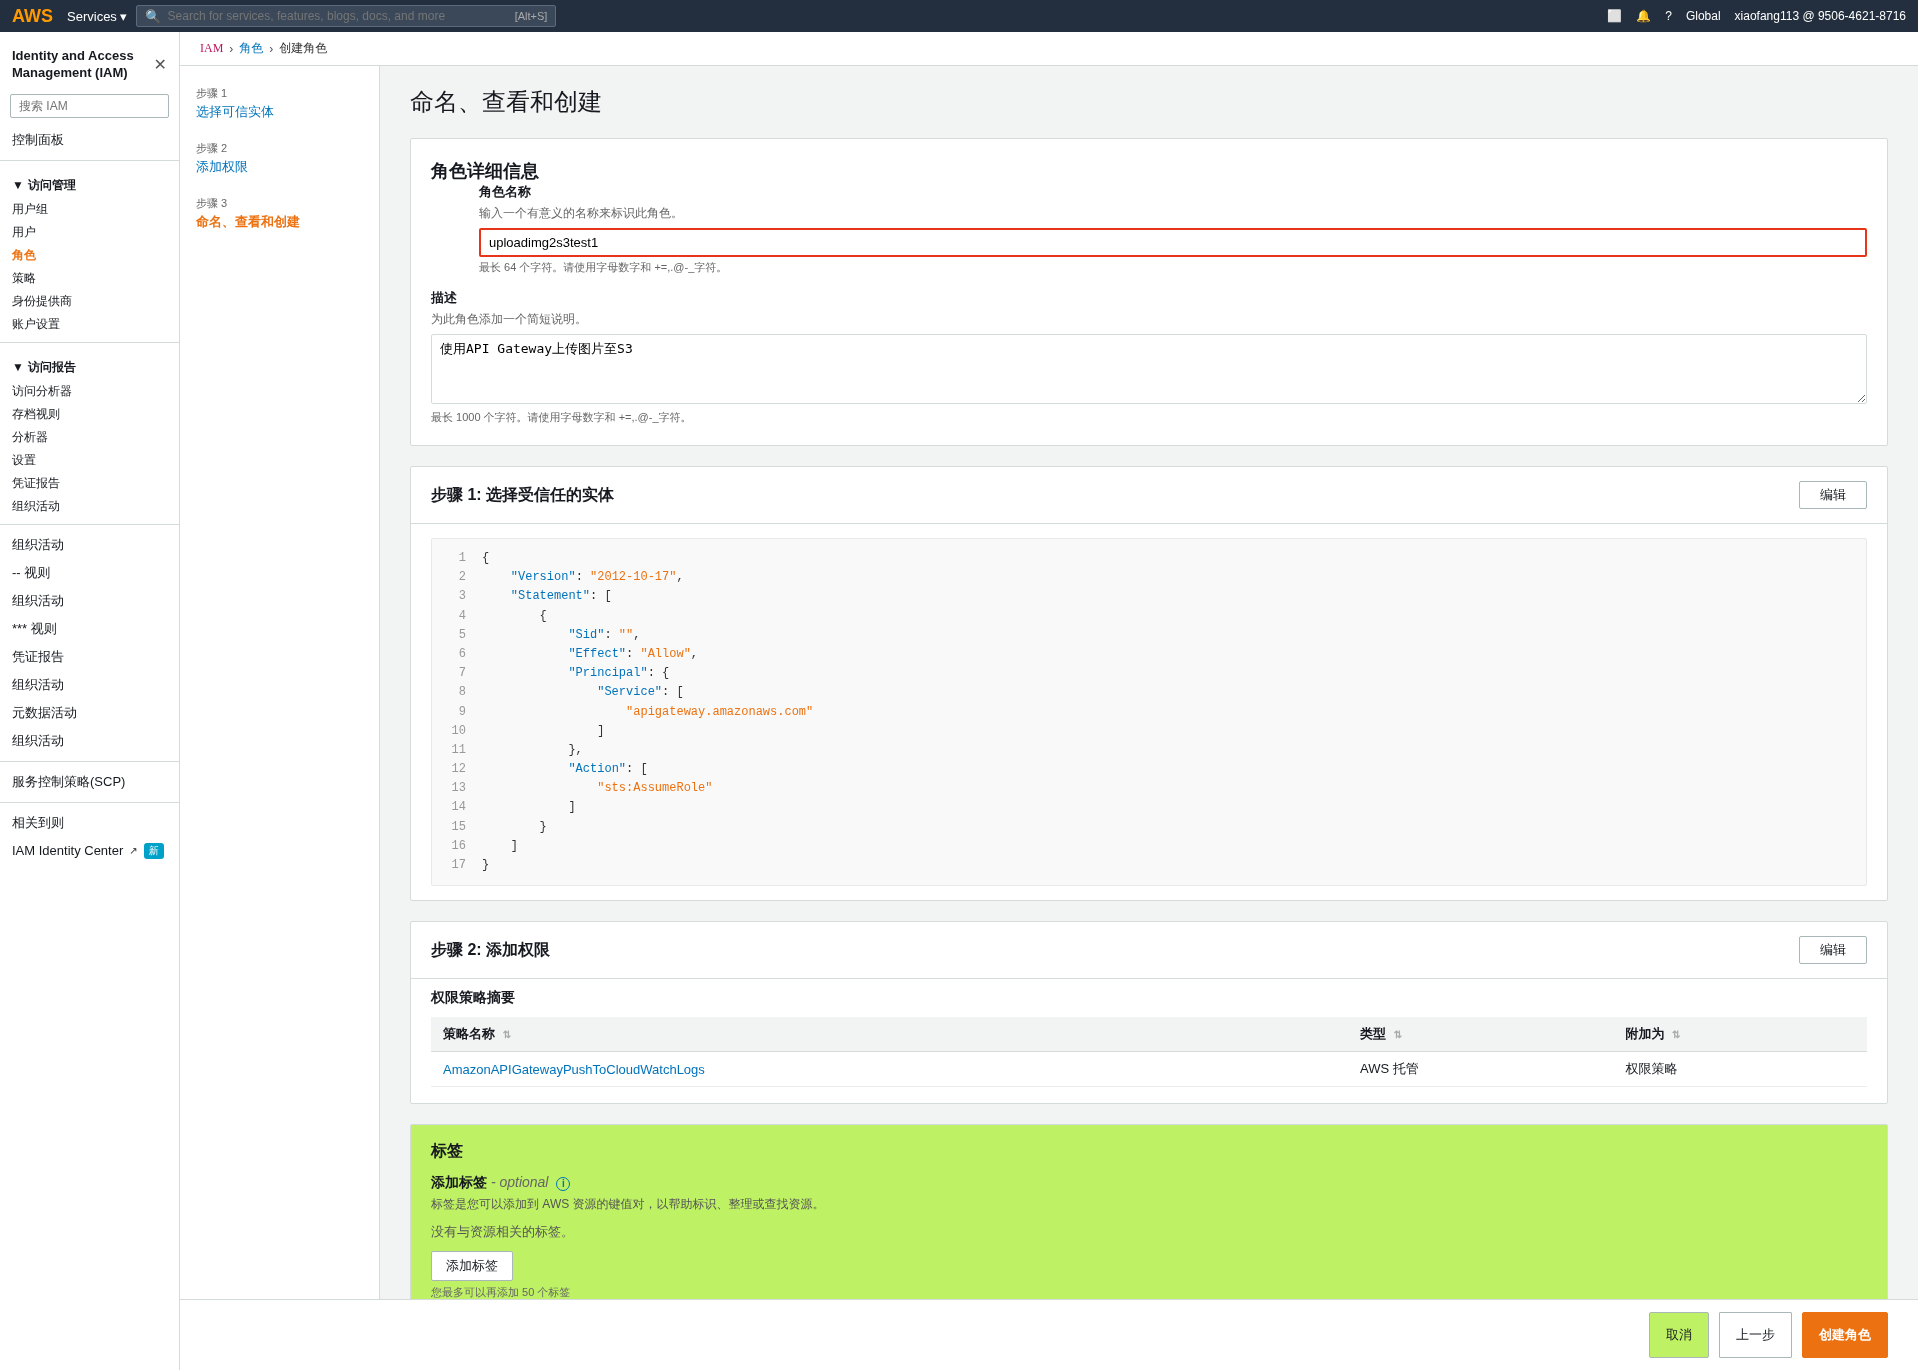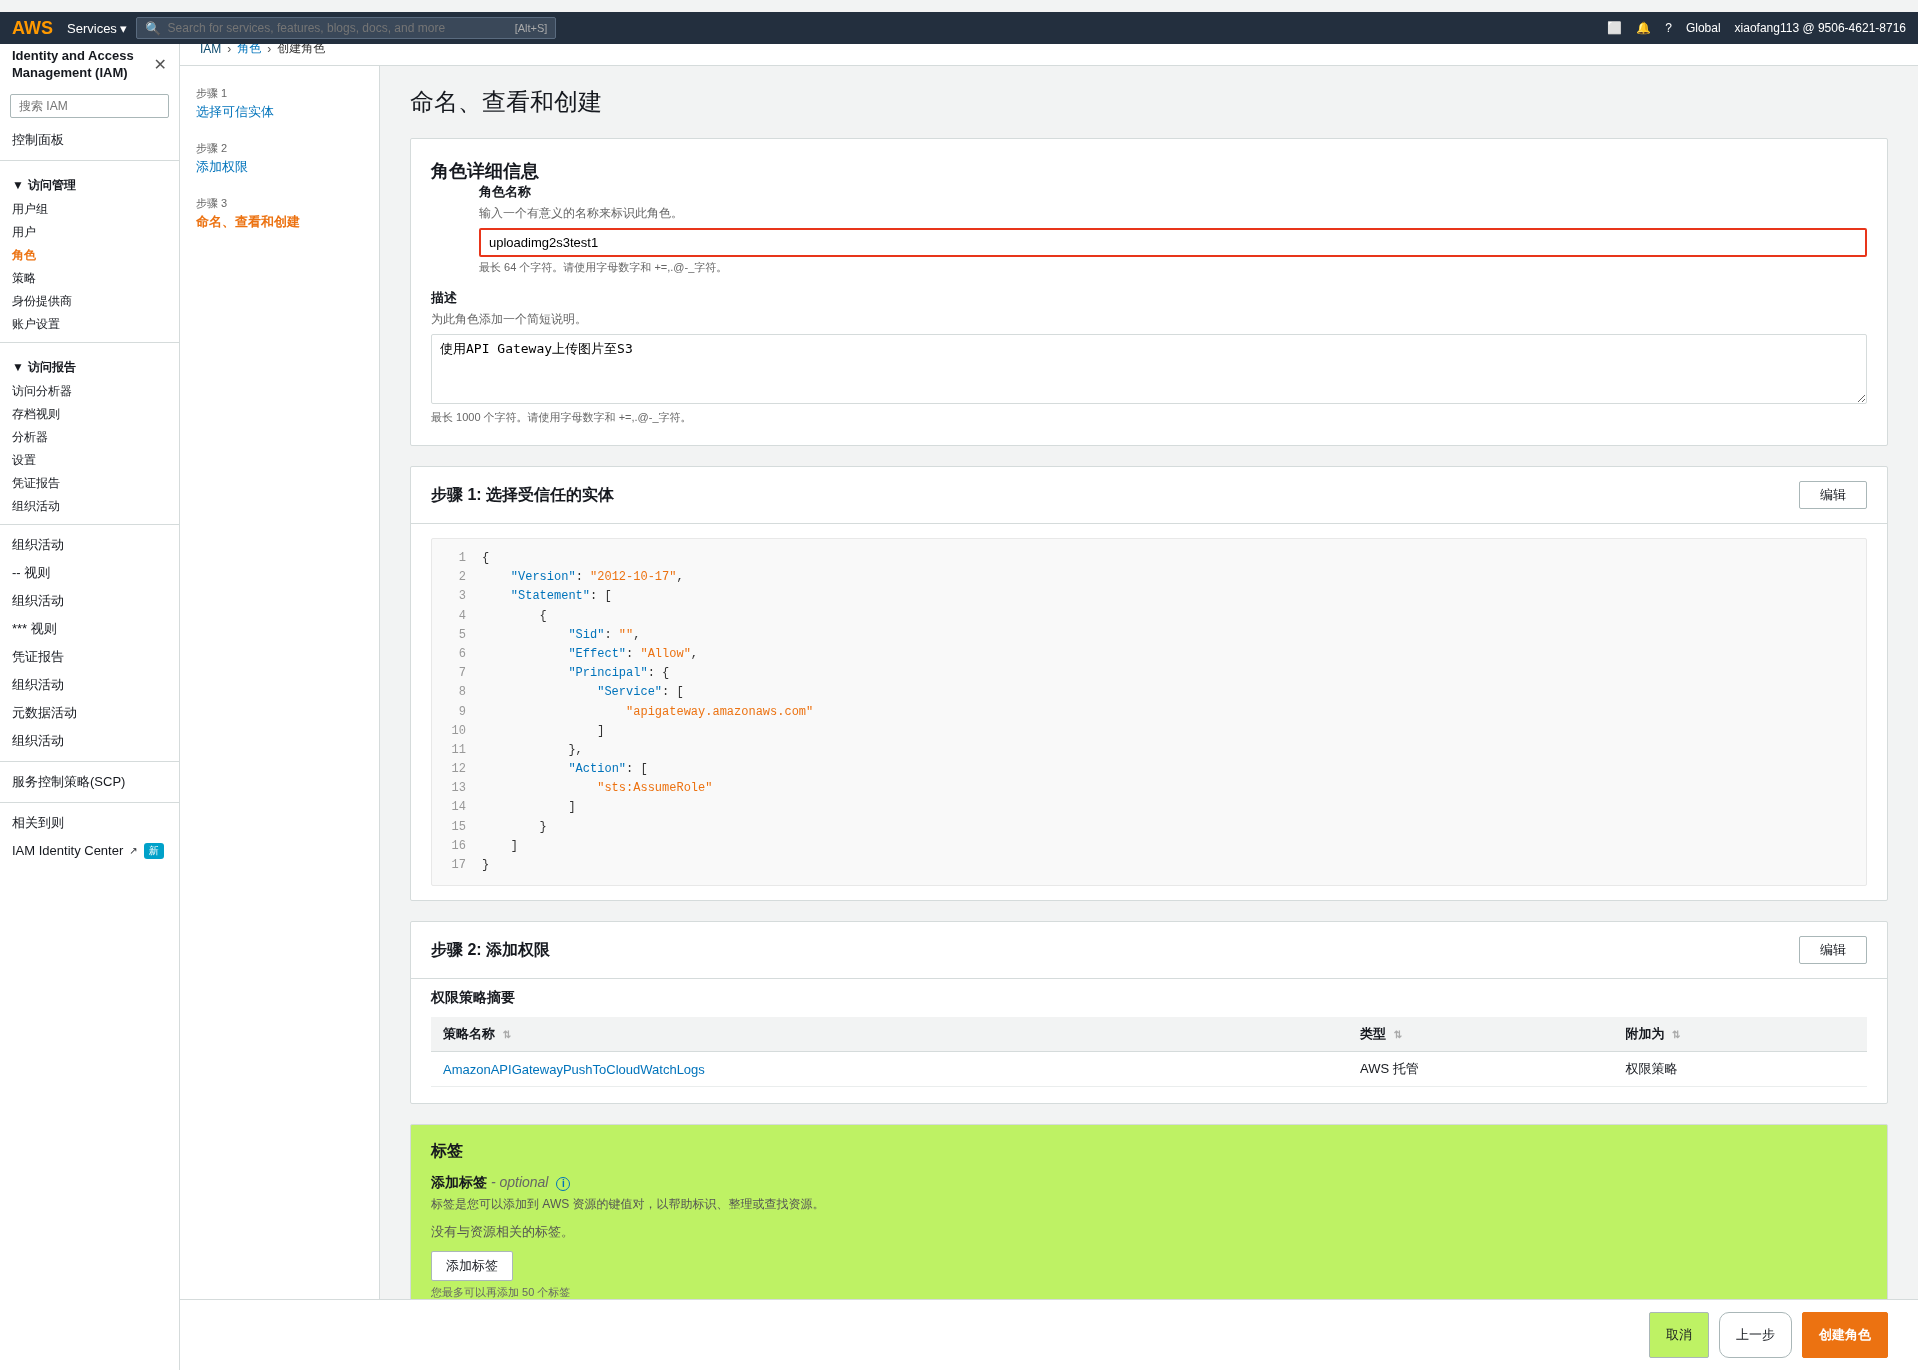--- a/index.html
+++ b/index.html
@@ -7,21 +7,21 @@
 
     
     .top-nav {
       background: #232f3e;
       height: 32px;
       display: flex;
       align-items: center;
       padding: 0 12px;
       gap: 10px;
       position: fixed;
-      top: 12px; left: 0; right: 0;
+      top: 0; left: 0; right: 0;
       z-index: 100;
     }
     .aws-logo {
       color: #ff9900;
       font-weight: bold;
       font-size: 18px;
       margin-right: 4px;
     }
     .nav-services {
       color: #fff;
@@ -398,21 +398,21 @@
       border: 1px solid #aab7b8;
       border-radius: 2px;
       padding: 13px 16px;
       font-size: 13px;
       cursor: pointer;
       color: #16191f;
     }
     .btn-prev {
       background: #fff;
       border: 1px solid #aab7b8;
-      border-radius: 10px;
+      border-radius: 1px;
       padding: 6px 16px;
       font-size: 13px;
       cursor: pointer;
       color: #16191f;
     }
     .btn-create {
       background: #ec7211;
       border: 1px solid #ec7211;
       border-radius: 2px;
       padding: 6px 16px;
@@ -519,21 +519,21 @@
     <div style="padding: 6px 12px; display:flex; align-items:center; gap:6px; cursor:pointer;">
       <span>IAM Identity Center</span>
       <span style="font-size:10px;">↗</span>
       <span style="background:#00a1c9; color:#fff; font-size:10px; padding:1px 5px; border-radius:3px;">新</span>
     </div>
   </aside>
 
   <div class="main-content">
 
     <div class="breadcrumb">
-      <span style="color:#0c4a6e; cursor:pointer;">IAM</span>
+      <span style="color:#be185d; cursor:pointer;font-family:Liberation Serif, serif;">IAM</span>
       <span class="sep">›</span>
       <span style="color:#0073bb; cursor:pointer;">角色</span>
       <span class="sep">›</span>
       <span class="current">创建角色</span>
     </div>
 
     <div class="page-wrapper">
 
       <div class="steps-panel">
         <div class="step-item">

